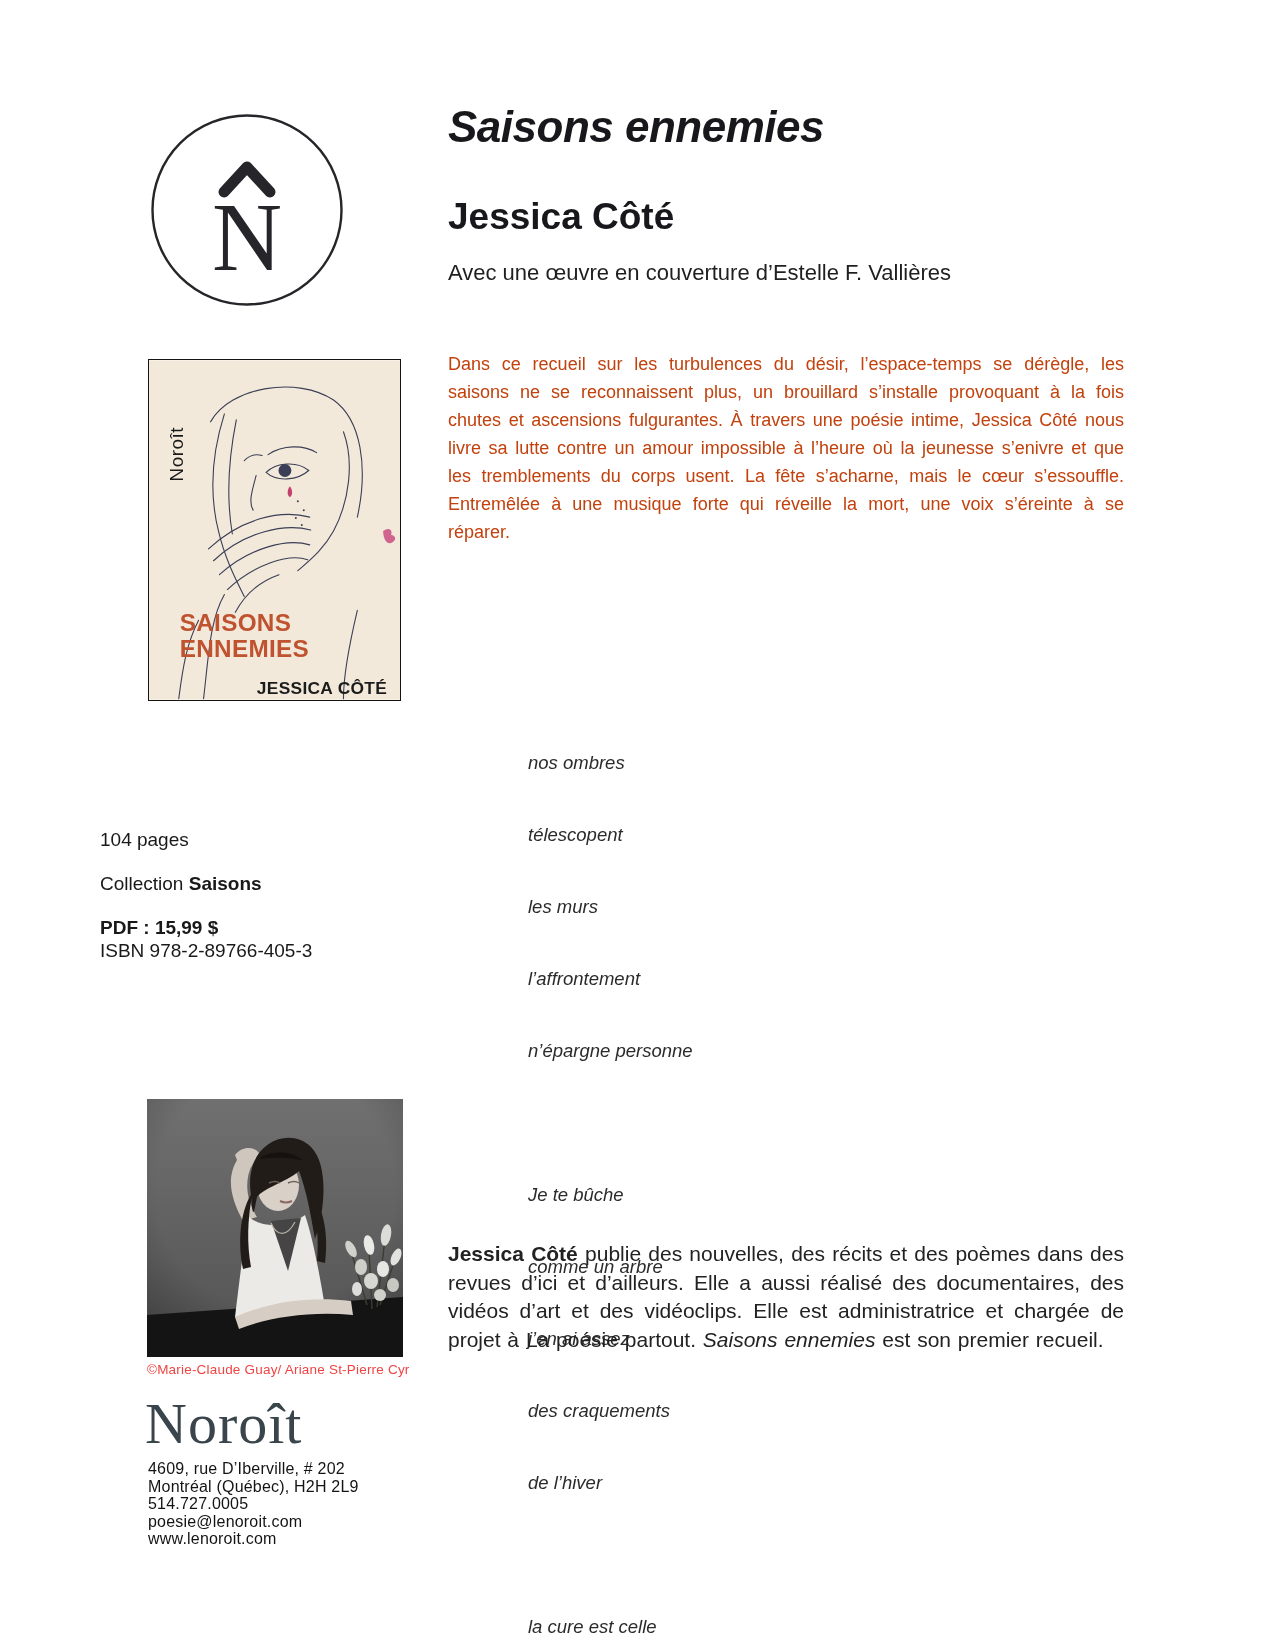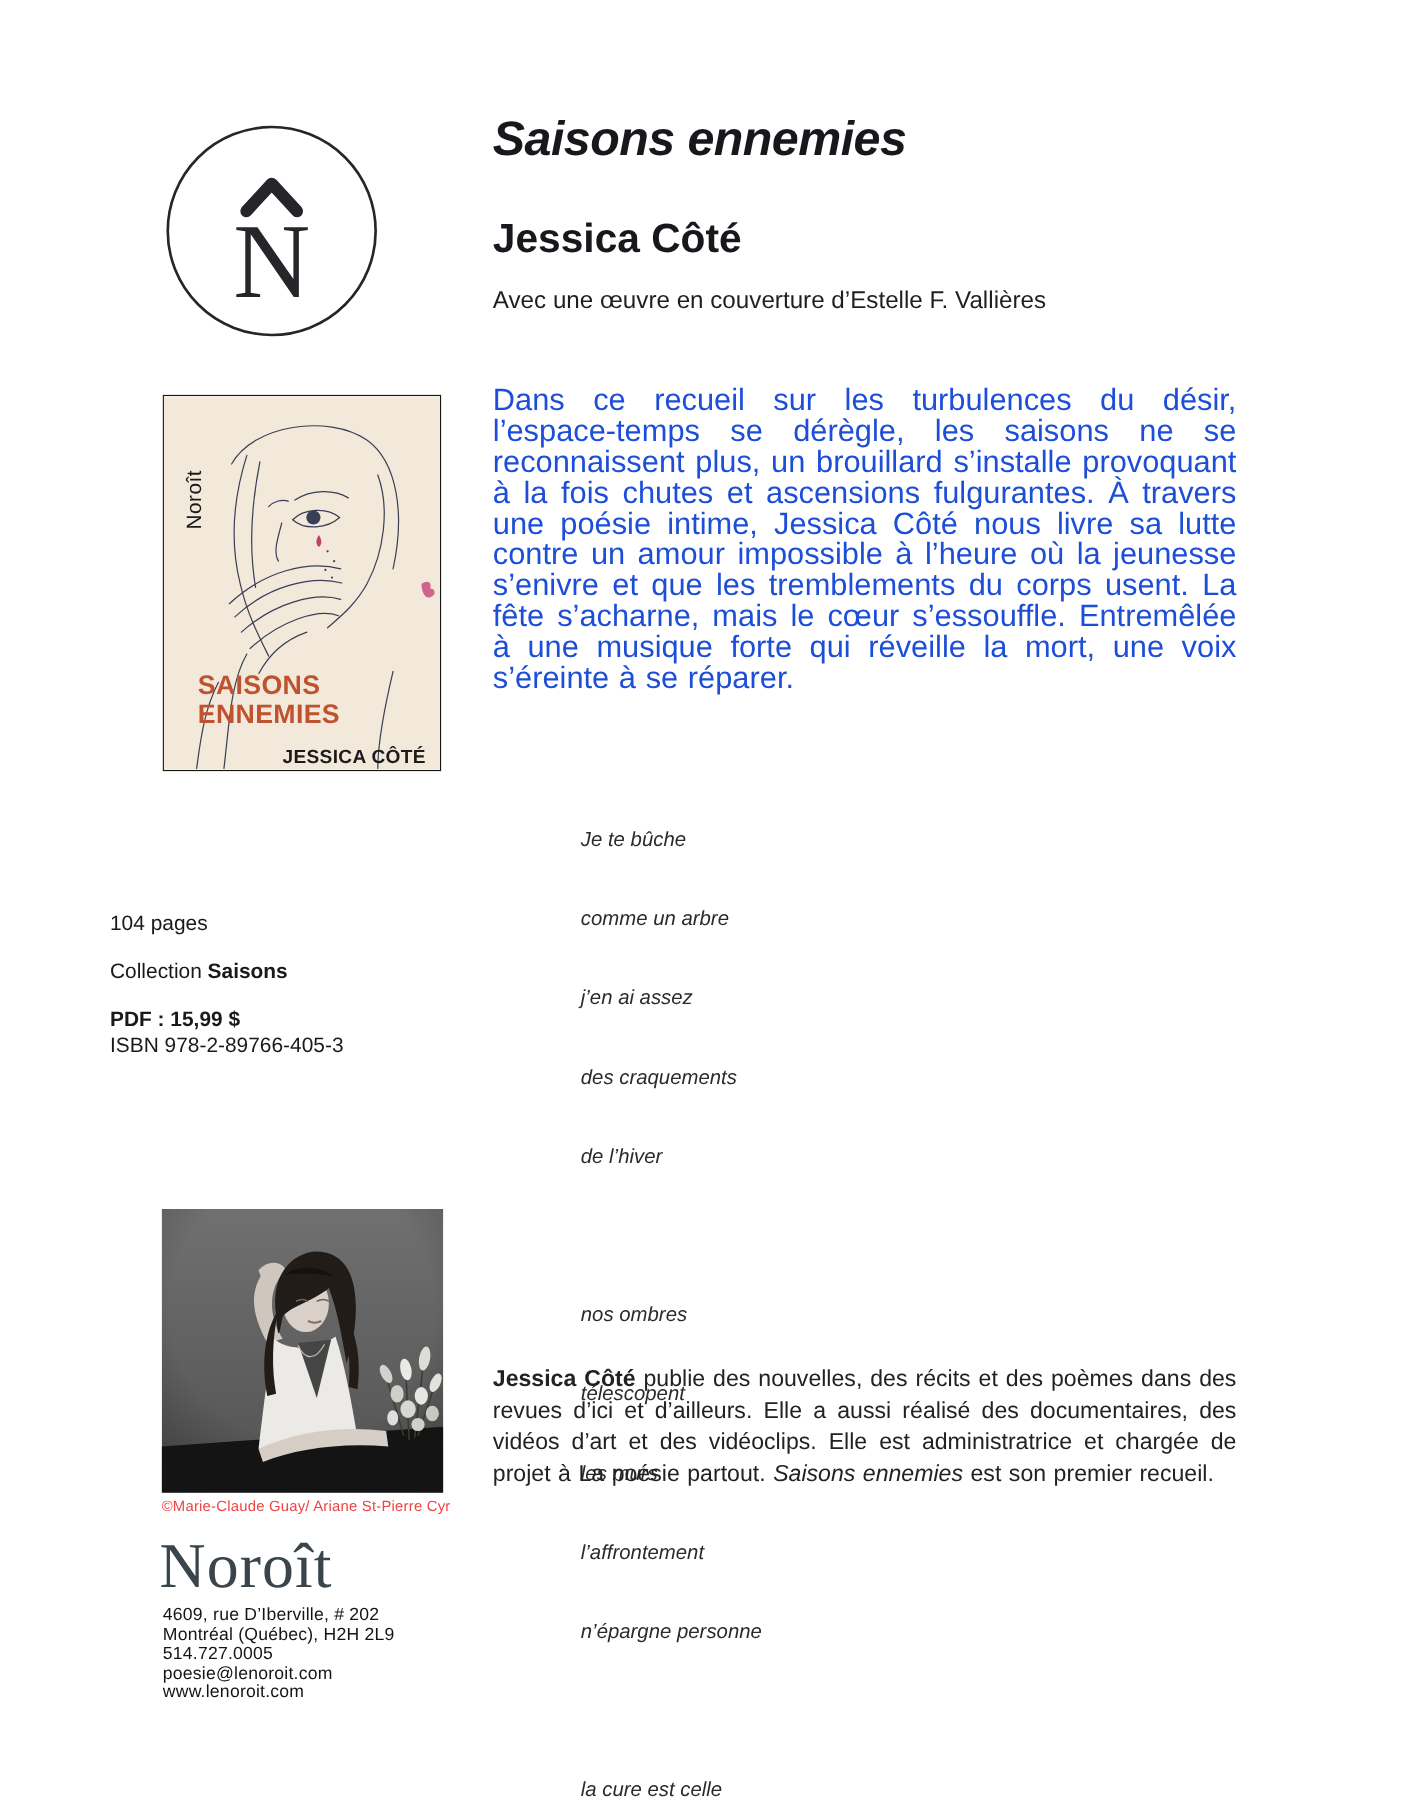--- a/index.html
+++ b/index.html
@@ -12,22 +12,22 @@
   
   .logo-svg{left:150px;top:113px;width:194px;height:194px;}
 
   
   .header-title{left:448px;top:102px;font-size:44px;font-weight:700;font-style:italic;
     letter-spacing:-0.5px;color:#17171c;}
   .header-author{left:448px;top:196px;font-size:37px;font-weight:700;color:#17171c;}
   .header-credit{left:448px;top:260px;font-size:22px;color:#1f1f1f;}
 
   
-  .description{left:448px;top:350px;width:676px;font-size:28px;line-height:28px;
-    text-align:justify;color:#1d4ed8;word-spacing:1px;}
+  .description{left:448px;top:350px;width:676px;font-size:18px;line-height:28px;
+    text-align:justify;color:#c2410c;word-spacing:1px;}
 
   
   .cover{left:148px;top:359px;width:253px;height:342px;border:1.5px solid #141414;
     box-sizing:border-box;}
   .cover svg{display:block;width:100%;height:100%;}
 
   
   .poem{left:528px;top:703px;font-size:18.5px;line-height:24px;font-style:italic;color:#2b2b2b;}
   .poem .stanza{margin:0 0 24px 0;}
   .poem div{white-space:pre;}
@@ -106,32 +106,32 @@
       </g>
       <text transform="translate(34,122) rotate(-90)" font-family="Liberation Sans, sans-serif" font-size="19" fill="#1a1a1a" letter-spacing="0.5">Noroît</text>
       <text x="31" y="273" font-family="Liberation Sans, sans-serif" font-weight="700" font-size="24.5" letter-spacing="0.3" fill="#c0532f">SAISONS</text>
       <text x="31" y="299" font-family="Liberation Sans, sans-serif" font-weight="700" font-size="24.5" letter-spacing="0.3" fill="#c0532f">ENNEMIES</text>
       <text x="240" y="336" text-anchor="end" font-family="Liberation Sans, sans-serif" font-weight="700" font-size="17.5" fill="#1c1c1c" letter-spacing="0.3">JESSICA CÔTÉ</text>
     </svg>
   </div>
 
   <div class="abs poem">
     <div class="stanza">
+      <div>nos ombres</div>
+      <div>télescopent</div>
+      <div>les murs</div>
+      <div>l’affrontement</div>
+      <div>n’épargne personne</div>
+    </div>
+    <div class="stanza">
       <div>Je te bûche</div>
       <div>comme un arbre</div>
       <div>j’en ai assez</div>
       <div>des craquements</div>
       <div>de l’hiver</div>
-    </div>
-    <div class="stanza">
-      <div>nos ombres</div>
-      <div>télescopent</div>
-      <div>les murs</div>
-      <div>l’affrontement</div>
-      <div>n’épargne personne</div>
     </div>
     <div class="stanza">
       <div>la cure est celle</div>
       
       
     </div>
   </div>
 
   <div class="abs details">
     <div class="group">104 pages</div>

